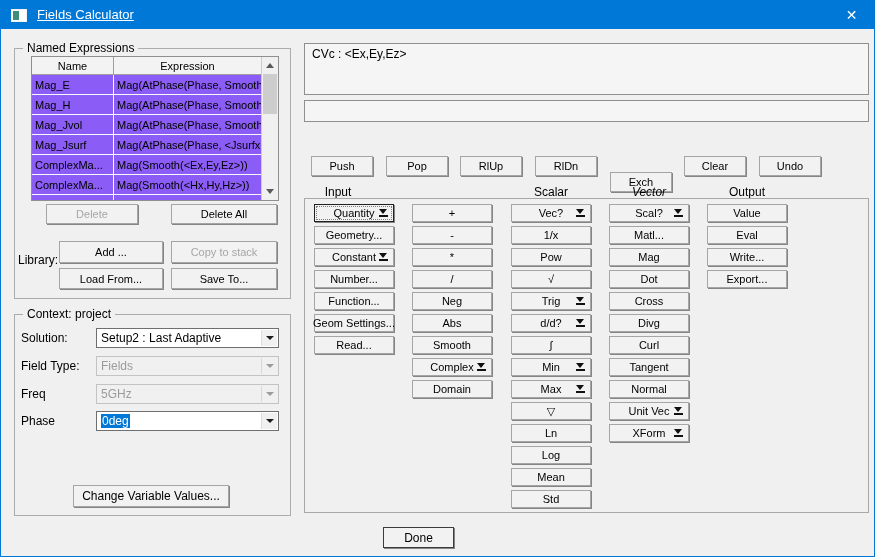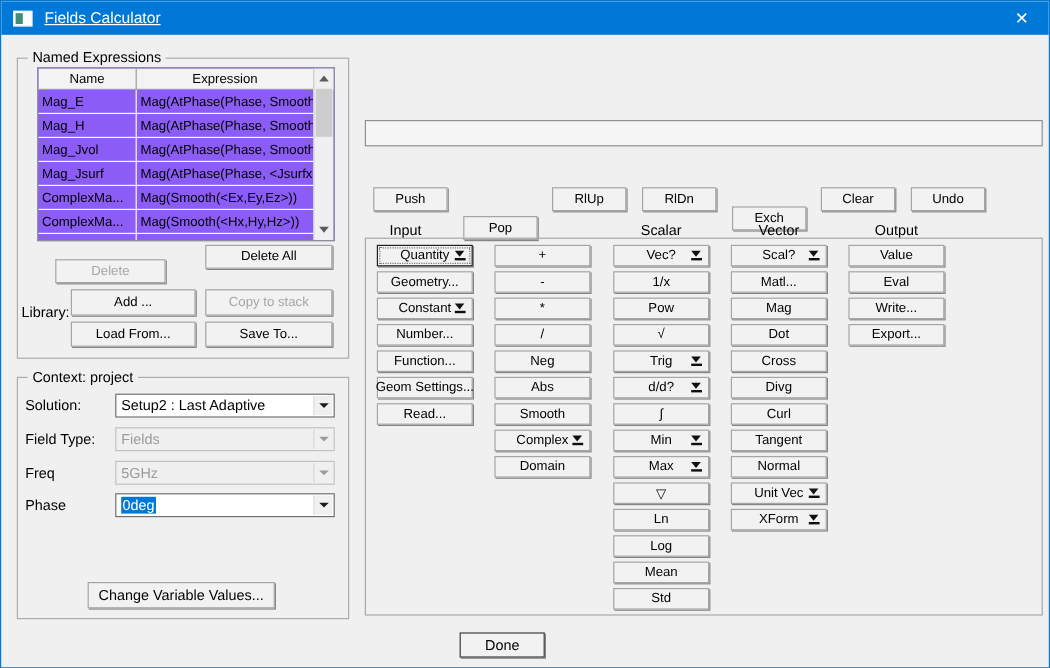--- a/index.html
+++ b/index.html
@@ -138,21 +138,21 @@
       <div class="sb-btn sb-up">
           <span class="tri-up-s"></span>
         </div>
       <div class="sb-thumb"></div>
       <div class="sb-btn sb-dn">
           <span class="tri-dn-s"></span>
         </div>
     </div>
   </div>
 
-  <div class="btn disabled" style="left:45px; top:215px; width:92px; height:20px;">Delete</div>
+  <div class="btn disabled" style="left:45px; top:203px; width:92px; height:20px;">Delete</div>
   <div class="btn" style="left:170px; top:203px; width:106px; height:20px;">Delete All</div>
 
   <div class="lbl" style="left:17px; top:252px;">Library:</div>
   <div class="btn" style="left:58px; top:240px; width:104px; height:22px;">Add ...</div>
   <div class="btn disabled" style="left:170px; top:240px; width:106px; height:22px;">Copy to stack</div>
   <div class="btn" style="left:58px; top:267px; width:104px; height:21px;">Load From...</div>
   <div class="btn" style="left:170px; top:267px; width:106px; height:21px;">Save To...</div>
 
   <div class="groupbox" style="left:13px; top:313px; width:277px; height:202px;"></div>
   <div class="group-label" style="left:22px; top:306px;">Context: project</div>
@@ -184,34 +184,37 @@
   <div class="lbl" style="left:20px; top:413px;">Phase</div>
   <div class="combo" style="left:95px; top:410px;">
     <span class="combo-value"><span class="sel">0deg</span></span>
     <span class="combo-arrow">
         <span class="tri-down"></span>
       </span>
   </div>
 
   <div class="btn" style="left:72px; top:484px; width:156px; height:22px; font-size:12px;">Change Variable Values...</div>
 
+  <div class="stackbox b1">
+    <span>CVc : &lt;Ex,Ey,Ez&gt;</span>
+  </div>
   <div class="stackbox b2"></div>
 
   <div class="btn" style="left:310px; top:155px; width:62px; height:20px;">Push</div>
-  <div class="btn" style="left:385px; top:155px; width:62px; height:20px;margin-top:24px;">Pop</div>
+  <div class="btn" style="left:385px; top:155px; width:62px; height:20px;">Pop</div>
   <div class="btn" style="left:459px; top:155px; width:62px; height:20px;">RlUp</div>
   <div class="btn" style="left:534px; top:155px; width:62px; height:20px;">RlDn</div>
   <div class="btn" style="left:609px; top:155px; width:62px; height:20px;margin-top:16px;">Exch</div>
   <div class="btn" style="left:683px; top:155px; width:62px; height:20px;">Clear</div>
   <div class="btn" style="left:758px; top:155px; width:62px; height:20px;">Undo</div>
 
   <div class="col-label" style="left:297px;">Input</div>
   <div class="col-label" style="left:411px;margin-top:48px;">General</div>
   <div class="col-label" style="left:510px;">Scalar</div>
-  <div class="col-label" style="left:608px;">Vector</div>
+  <div class="col-label" style="left:608px;font-style:italic;">Vector</div>
   <div class="col-label" style="left:706px;">Output</div>
 
   <div class="calc-frame"></div>
 
   <div class="calc-col" style="left:313px;">
     <div class="calc-btn focused">
       <span>Quantity</span>
       <span class="menu-arrow"></span>
     </div>
     <div class="calc-btn">

